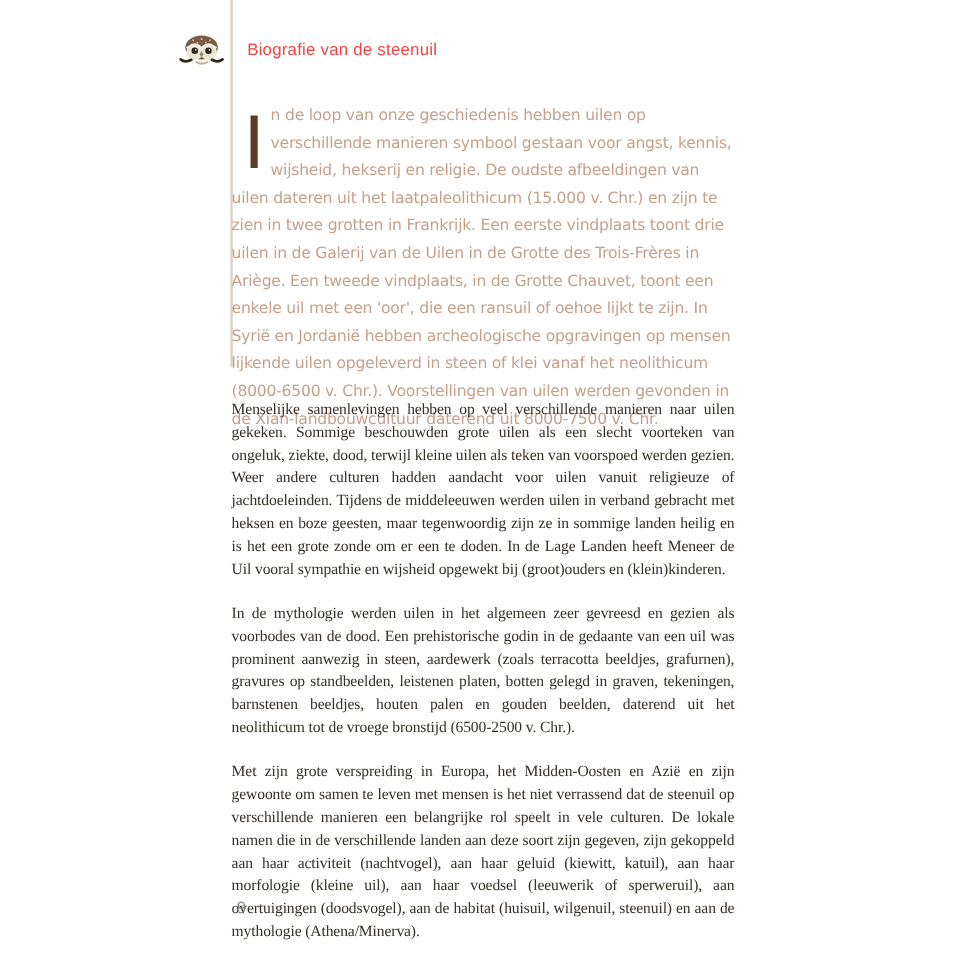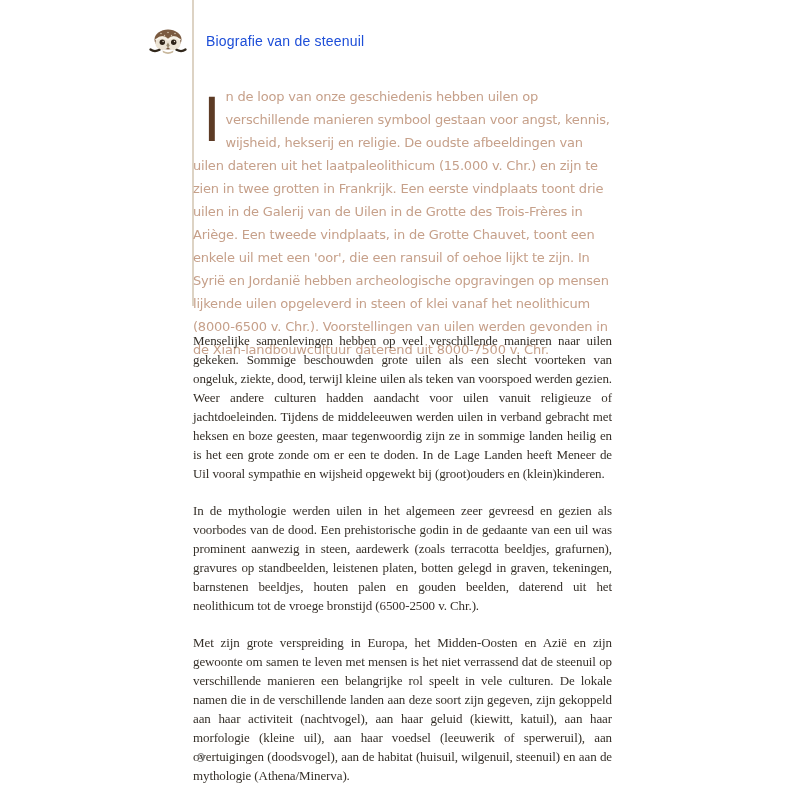--- a/index.html
+++ b/index.html
@@ -15,21 +15,21 @@
     width:2px; height:306px;
     background:#ddd3c4;
   }
   .owl-icon {
     position:absolute; left:149px; top:28px;
     width:38px; height:30px;
   }
   .header-title {
     position:absolute; left:206px; top:31px;
     font:14px/20px "Liberation Sans", sans-serif;
-    color:#1d4ed8;
+    color:#ef4444;
     letter-spacing:0.2px;
   }
   .intro {
     position:absolute; left:193px; top:85px;
     width:424px;
     font-family:"DejaVu Sans", sans-serif;
     font-size:13px; line-height:23px;
     letter-spacing:-0.2px;
     color:#c6a08a;
     text-align:left;

